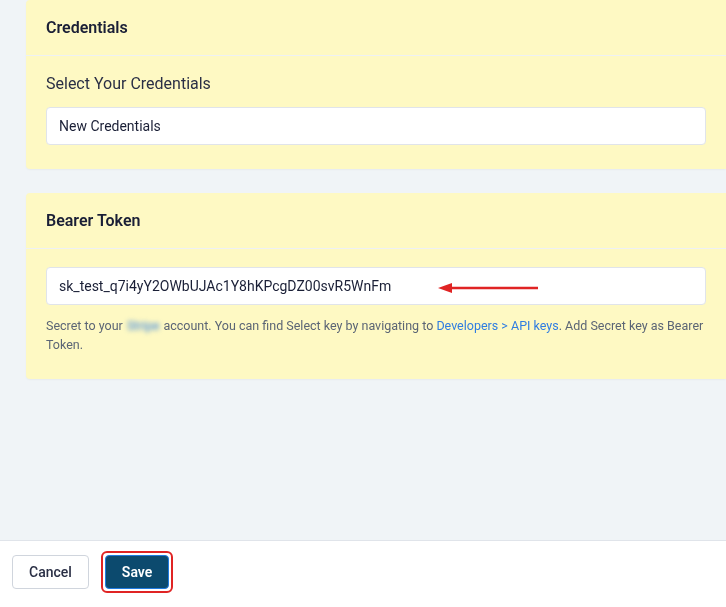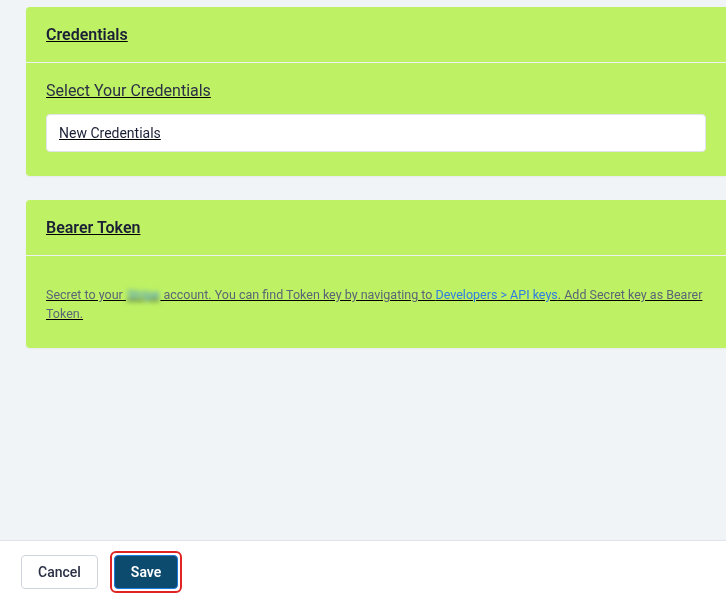--- a/index.html
+++ b/index.html
@@ -9,27 +9,26 @@
     }
     body {
       font-family: -apple-system, BlinkMacSystemFont, "Segoe UI", Roboto, Helvetica, Arial, sans-serif;
       background: #f0f4f7;
       width: 726px;
       height: 607px;
       position: relative;
       overflow: hidden;
     }
     .card {
-      background: #bef264;
+      background: #fef9c3;
       margin-left: 26px;
-      margin-top: 7px;
+      margin-top: 0;
       margin-bottom: 24px;
       border-radius: 4px 0 0 4px;
       box-shadow: 0 1px 2px rgba(0,0,0,0.04);
-      text-decoration: underline;
     }
     .card-header {
       padding: 18px 20px;
       border-bottom: 1px solid #eef1f4;
     }
     .card-header h2 {
       font-size: 16px;
       font-weight: 600;
       color: #1a1f36;
     }
@@ -79,21 +78,21 @@
       left: 392px;
       pointer-events: none;
     }
     .footer {
       position: absolute;
       bottom: 0;
       left: 0;
       right: 0;
       background: #ffffff;
       border-top: 1px solid #e0e4ea;
-      padding: 10px 8px 14px 21px;
+      padding: 10px 8px 14px 12px;
       display: flex;
       gap: 12px;
       align-items: center;
     }
     .btn {
       padding: 8px 16px;
       border-radius: 4px;
       font-size: 14px;
       font-weight: 500;
       cursor: pointer;
@@ -130,22 +129,29 @@
       <span>New Credentials</span>
     </div>
   </div>
 </div>
 
 <div class="card">
   <div class="card-header">
     <h2>Bearer Token</h2>
   </div>
   <div class="card-body">
+    <div class="token-wrapper">
+      <input type="text" class="text-input" value="sk_test_q7i4yY2OWbUJAc1Y8hKPcgDZ00svR5WnFm" style="">
+      <svg class="arrow-annotation" width="100" height="14" viewBox="0 0 100 14">
+        <line x1="100" y1="7" x2="8" y2="7" stroke="#e02424" stroke-width="2.5"></line>
+        <polygon points="0,7 14,2 14,12" fill="#e02424"></polygon>
+      </svg>
+    </div>
     <p class="help-text">
-      <span>Secret to your </span><span class="blurred-word">Stripe</span><span> account. You can find Token key by navigating to </span><span class="link">Developers &gt; API keys</span><span>. Add Secret key as Bearer Token.</span>
+      <span>Secret to your </span><span class="blurred-word">Stripe</span><span> account. You can find Select key by navigating to </span><span class="link">Developers &gt; API keys</span><span>. Add Secret key as Bearer Token.</span>
     </p>
   </div>
 </div>
 
 <div class="footer">
   <button class="btn btn-cancel">Cancel</button>
   <span class="save-highlight">
     <button class="btn btn-save">Save</button>
   </span>
 </div>

